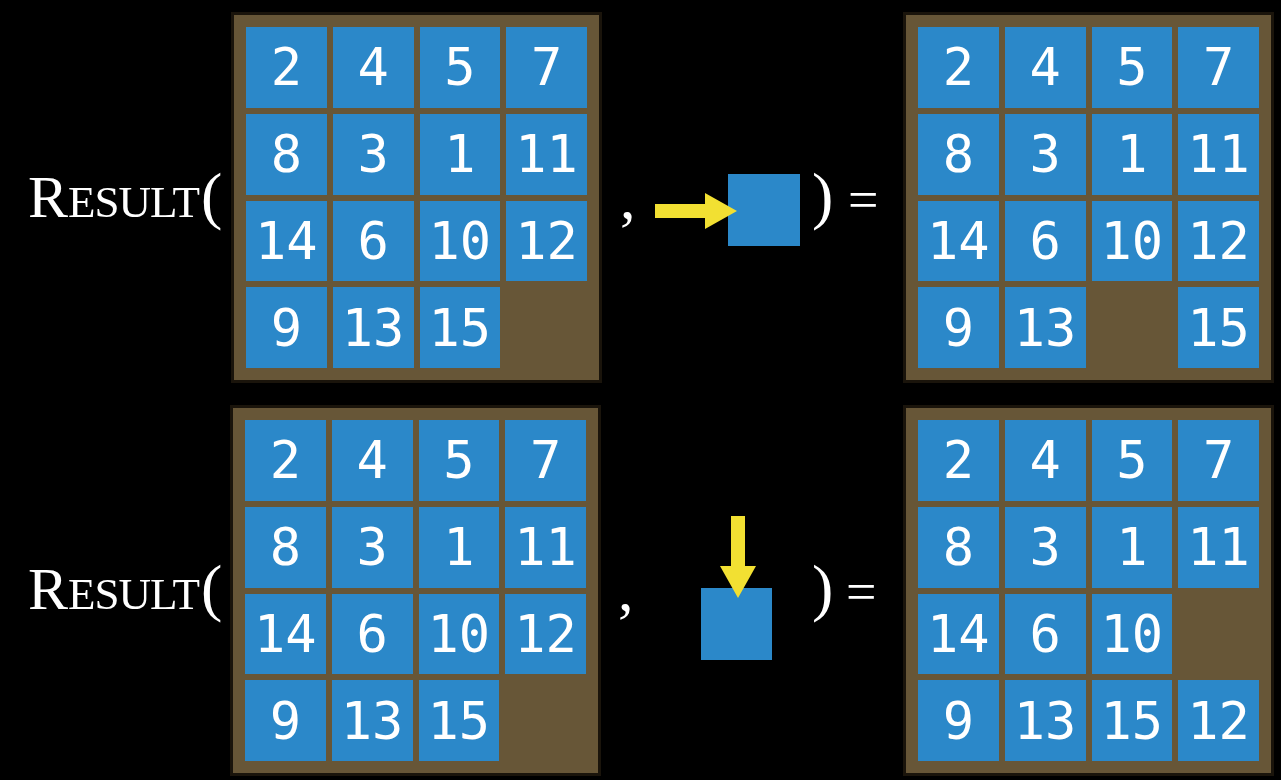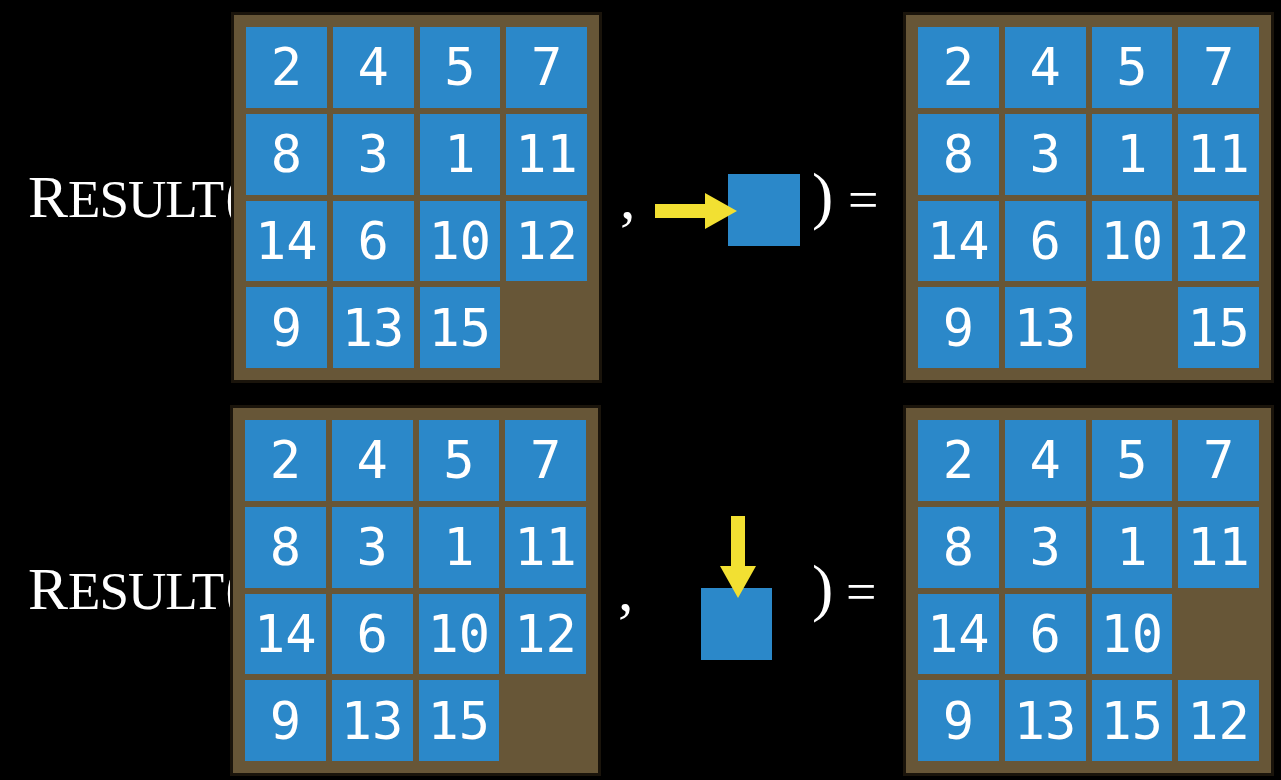--- a/index.html
+++ b/index.html
@@ -19,21 +19,21 @@
     font-family:"Liberation Serif",serif;
   }
   
   .fn-label{
     position:absolute;
     color:var(--text-white);
     white-space:nowrap;
     line-height:1;
   }
   .fn-label .cap{font-size:60px;}
-  .fn-label .rest{font-size:53px;letter-spacing:-1px;text-align:right;}
+  .fn-label .rest{font-size:45px;letter-spacing:-1px;text-align:right;}
   .fn-label .paren{font-size:64px;margin-left:2px;}
   #r1-label{left:28px;top:164px;}
   #r2-label{left:28px;top:556px;}
 
   
   .comma{position:absolute;color:var(--text-white);font-size:62px;line-height:1;}
   #r1-comma{left:620px;top:166px;}
   #r2-comma{left:618px;top:558px;}
   .close-paren{position:absolute;color:var(--text-white);font-size:64px;line-height:1;}
   #r1-close{left:812px;top:164px;}

